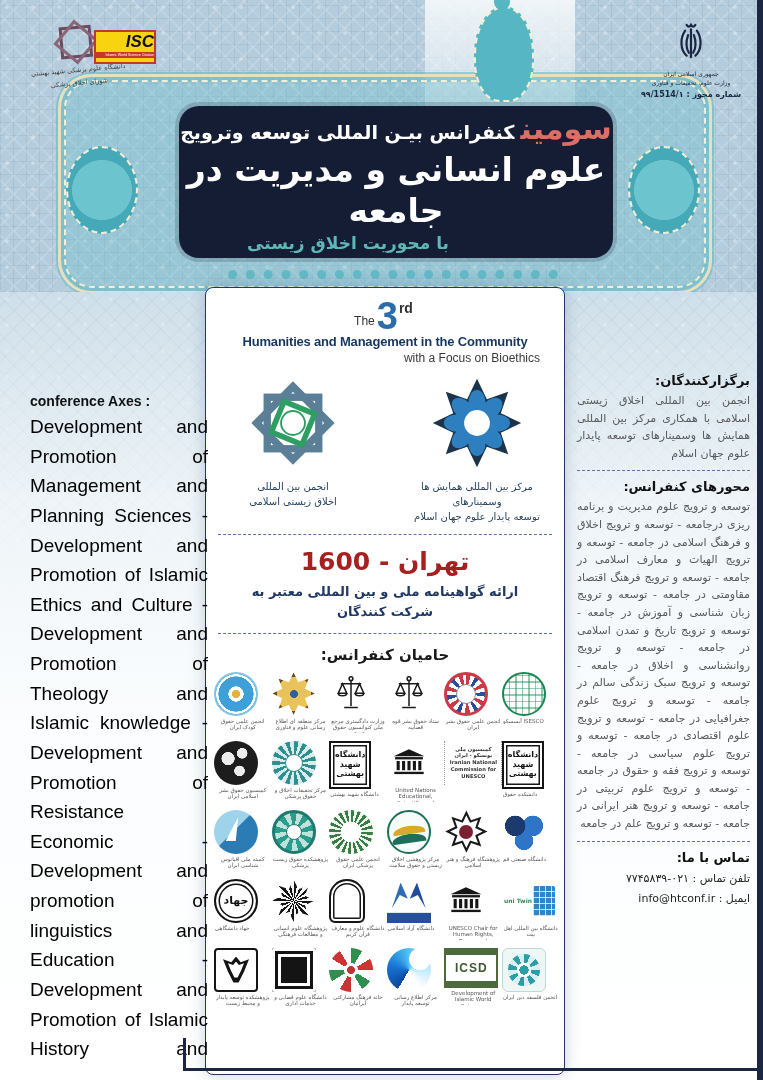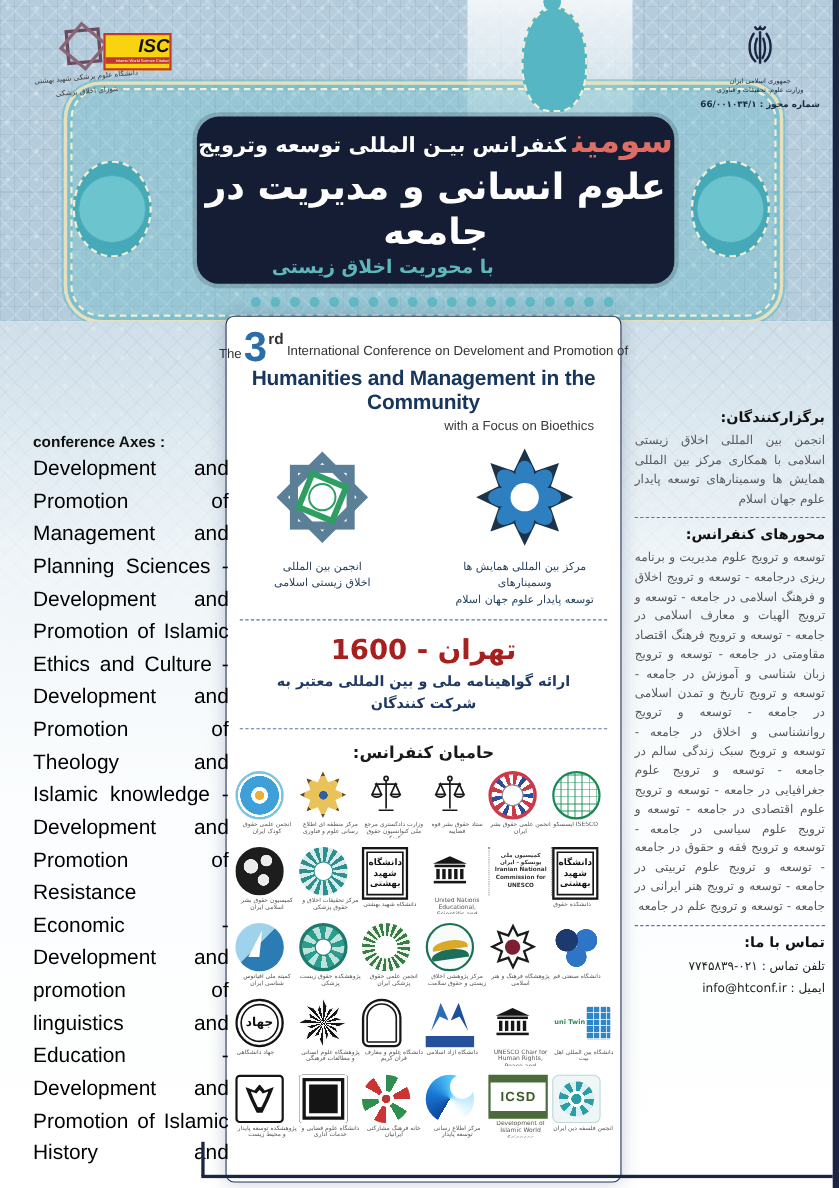--- a/index.html
+++ b/index.html
@@ -70,21 +70,21 @@
 
   
   .card{position:absolute;left:205px;top:287px;width:360px;height:788px;background:#fff;z-index:3;
     border:1.5px solid var(--card-border);border-radius:8px;box-shadow:0 0 16px rgba(60,90,120,.28);
     box-sizing:border-box;padding:12px 8px 0;}
   .ttl-row{display:flex;align-items:flex-start;justify-content:center;font-family:"Liberation Sans","DejaVu Sans",sans-serif;color:#333;}
   .ttl-the{font-size:12px;align-self:flex-end;margin:0 2px 4px 0;}
   .ttl-num{font-size:38px;font-weight:bold;color:#2a6da8;line-height:.85;}
   .ttl-ord{font-size:14px;font-weight:bold;margin:0 3px 0 1px;}
   .ttl-rest{font-size:12px;margin-top:12px;white-space:nowrap;}
-  .ttl-main{font-family:"Liberation Sans","DejaVu Sans",sans-serif;font-size:19px;font-weight:bold;color:#17365d;
+  .ttl-main{font-family:"Liberation Sans","DejaVu Sans",sans-serif;font-size:13px;font-weight:bold;color:#17365d;
     text-align:center;letter-spacing:-.2px;margin-top:2px;}
   .ttl-sub{font-family:"Liberation Sans","DejaVu Sans",sans-serif;font-size:12px;color:#3a3a3a;text-align:right;padding-right:16px;margin-top:2px;}
 
   .org-row{display:flex;justify-content:center;gap:34px;margin-top:12px;}
   .org{width:150px;text-align:center;}
   .org-cap{font-size:10px;color:#26425f;line-height:1.5;margin-top:6px;direction:rtl;}
 
   .dashed-sep{border-top:1.5px dashed #5a74a8;margin:10px 4px 0;}
   .city{font-size:25px;font-weight:bold;color:#a6201f;text-align:center;margin-top:12px;direction:rtl;}
   .site{font-family:"Liberation Sans","DejaVu Sans",sans-serif;font-size:24px;font-weight:bold;color:#1f3368;
@@ -224,40 +224,39 @@
         <path d="M22 16 C15 26 15 42 24 50"></path>
         <path d="M38 16 C45 26 45 42 36 50"></path>
         <path d="M30 14 L30 52"></path>
         <path d="M26 22 C23 30 23 40 27 46"></path>
         <path d="M34 22 C37 30 37 40 33 46"></path>
         <path d="M24 8 q3 5 6 0 q3 5 6 0"></path>
       </g>
     </svg>
     <div class="gov-cap">جمهوری اسلامی ایران</div>
     <div class="gov-cap">وزارت علوم، تحقیقات و فناوری</div>
-    <div class="gov-lic">شماره مجوز : 66/۰۰۱۰۳۴/۱</div>
+    <div class="gov-lic">شماره مجوز : ۹۹/1514/۱</div>
   </div>
 
   <div class="banner" style="background: rgb(20, 29, 51);">
     <div class="banner-l1">
       <span class="ord" style="color: rgb(221, 110, 102);">سومین</span><span>کنفرانس بیـن المللی توسعه وترویج</span>
     </div>
     <div class="banner-l2">علوم انسانی و مدیریت در جامعه</div>
     <div class="banner-l3" style="color: rgb(95, 183, 186);">با محوریت اخلاق زیستی</div>
   </div>
 
   <div class="content-bg"></div>
   <div class="content-pattern"></div>
 
   <div class="card">
     <div class="ttl-row">
       <span class="ttl-the">The</span>
       <span class="ttl-num">3</span>
       <span class="ttl-ord">rd</span>
-      <span class="ttl-rest">International Conference on Develoment and Promotion of</span>
     </div>
     <div class="ttl-main">Humanities and Management in the Community</div>
     <div class="ttl-sub">with a Focus on Bioethics</div>
 
     <div class="org-row">
       <div class="org">
         <svg width="92" height="92" viewBox="0 0 100 100">
           <rect x="22" y="22" width="56" height="56" fill="none" stroke="#5b7f96" stroke-width="8"></rect>
           <rect x="22" y="22" width="56" height="56" fill="none" stroke="#5b7f96" stroke-width="8" transform="rotate(45 50 50)"></rect>
           <rect x="32" y="32" width="36" height="36" fill="none" stroke="#2f9e63" stroke-width="6" transform="rotate(22.5 50 50)"></rect>

